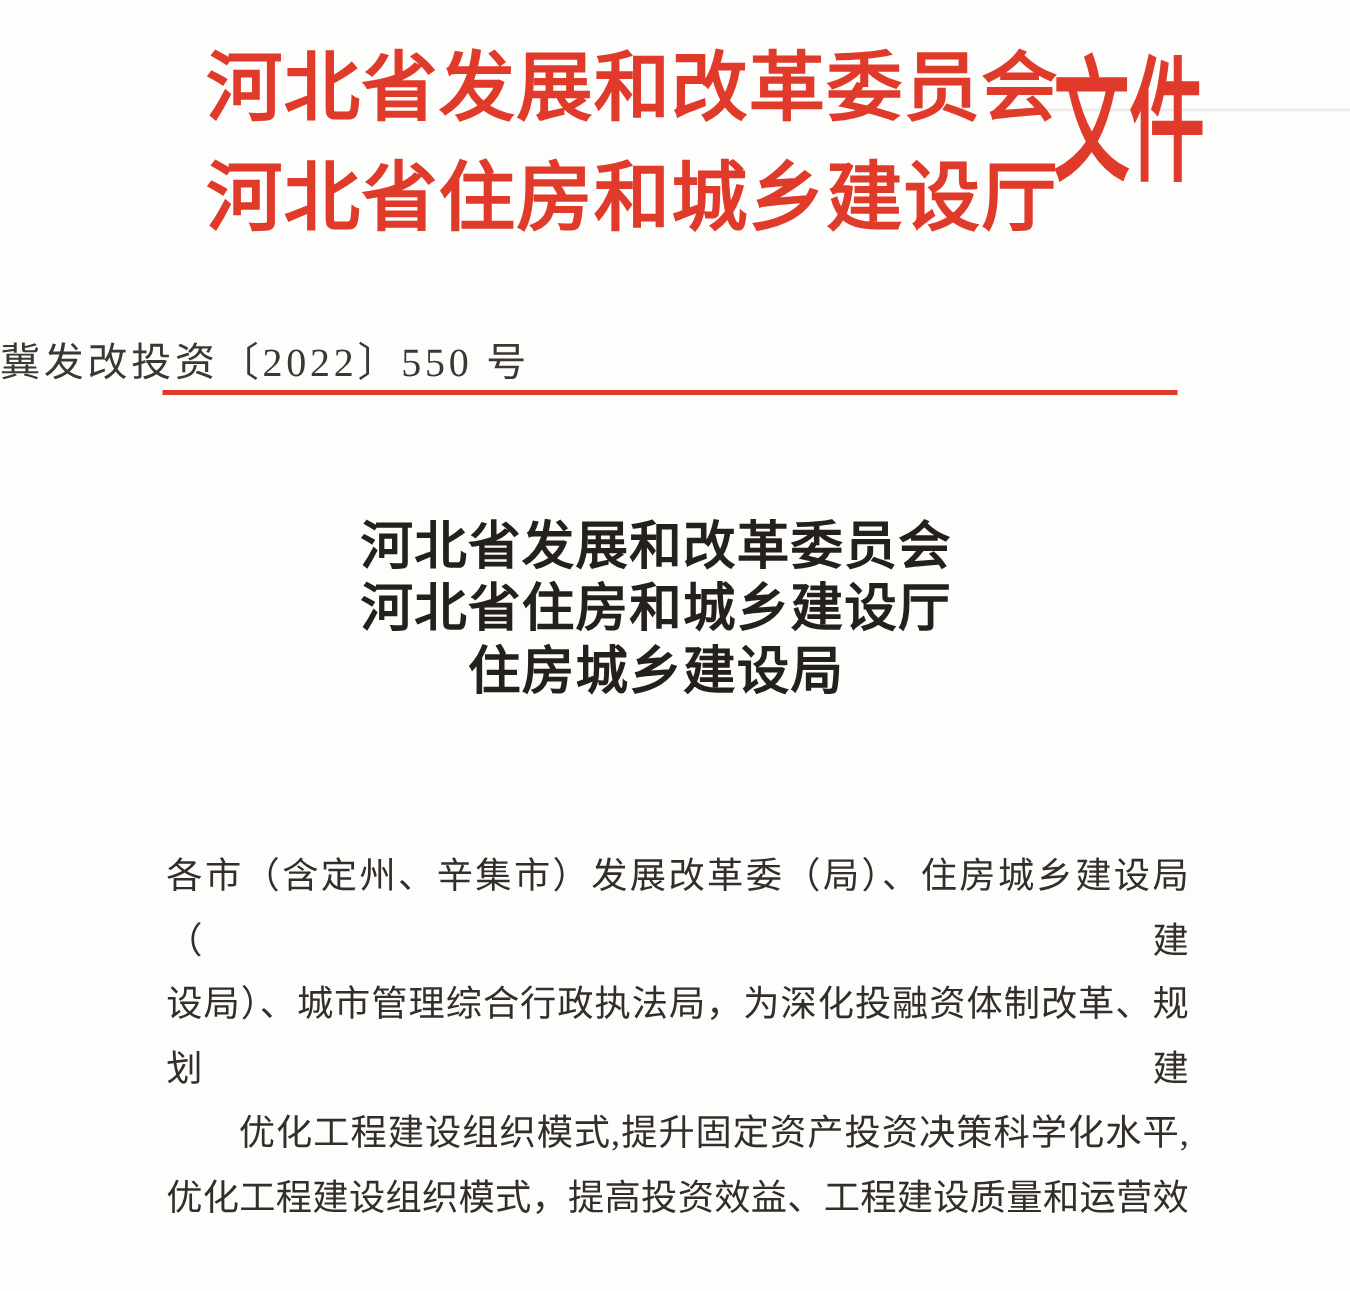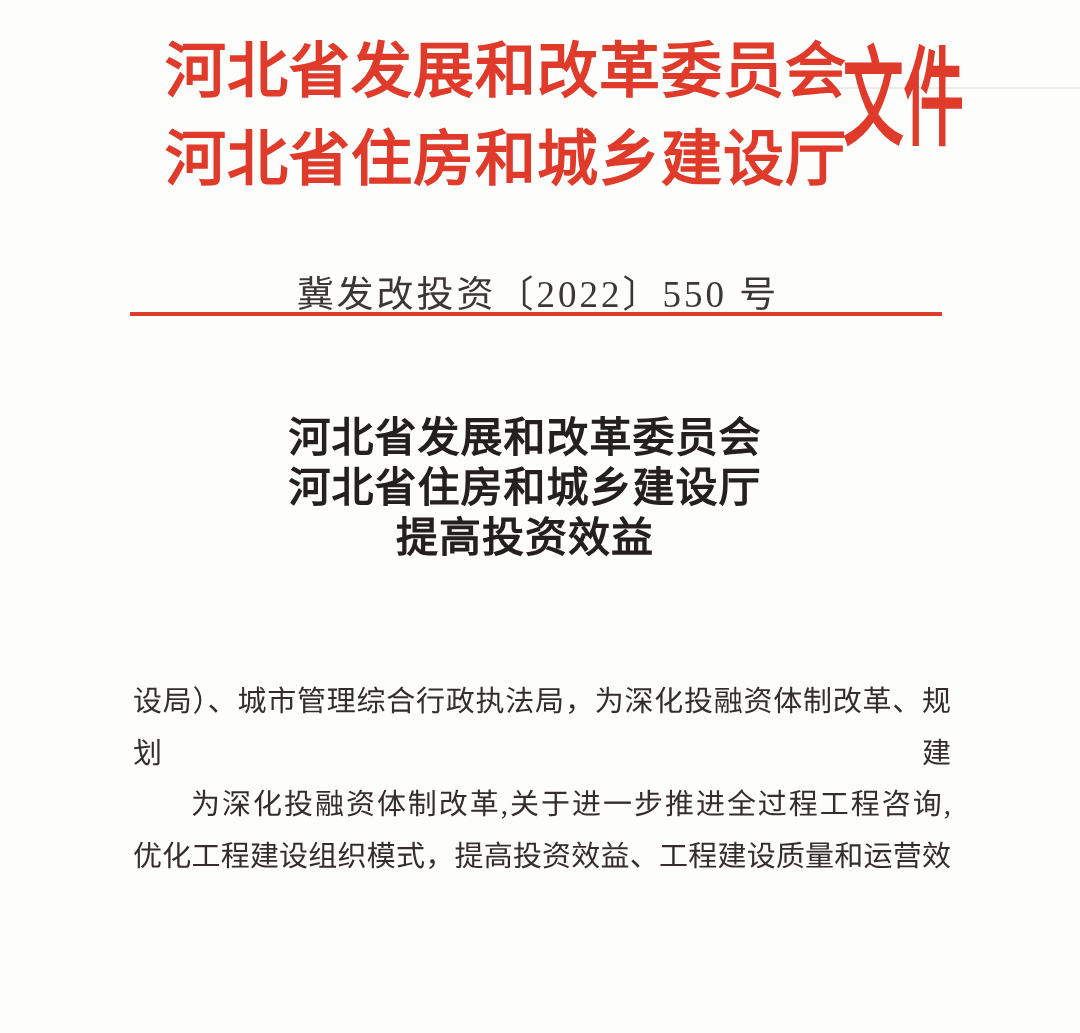--- a/index.html
+++ b/index.html
@@ -51,22 +51,22 @@
     font-weight: bold;
     font-size: 108px;
     line-height: 108px;
     transform: scaleX(0.56);
     transform-origin: 0 0;
     white-space: nowrap;
   }
   .doc-number {
     position: absolute;
     top: 264px; left: 0; width: 1076px;
-    text-align: center;
-    font-size: 37px;
+    text-align: left;
+    font-size: 32px;
     letter-spacing: 3px;
     color: #3b3734;
   }
   .red-rule {
     position: absolute;
     top: 312px; left: 130px;
     width: 812px; height: 4px;
     background: var(--rule_red);
   }
   .title {
@@ -109,27 +109,28 @@
     <div class="doc-type">文件</div>
   </header>
 
   <div class="doc-number">冀发改投资〔2022〕550 号</div>
 
   <div class="red-rule"></div>
 
   <div class="title">
     <div class="line">河北省发展和改革委员会</div>
     <div class="line">河北省住房和城乡建设厅</div>
-    <div class="line">提高投资效益</div>
+    <div class="line">住房城乡建设局</div>
   </div>
 
   <div class="body-text">
     <div class="para">
+      <span class="line fill">各市（含定州、辛集市）发展改革委（局）、住房城乡建设局（建</span>
       <span class="line fill">设局）、城市管理综合行政执法局，为深化投融资体制改革、规划建</span>
     </div>
     <div class="para">
-      <span class="line fill indent">为深化投融资体制改革,关于进一步推进全过程工程咨询,</span>
+      <span class="line fill indent">优化工程建设组织模式,提升固定资产投资决策科学化水平,</span>
       <span class="line fill">优化工程建设组织模式，提高投资效益、工程建设质量和运营效</span>
 
     </div>
   </div>
 
 </div>
 
 </body></html>

